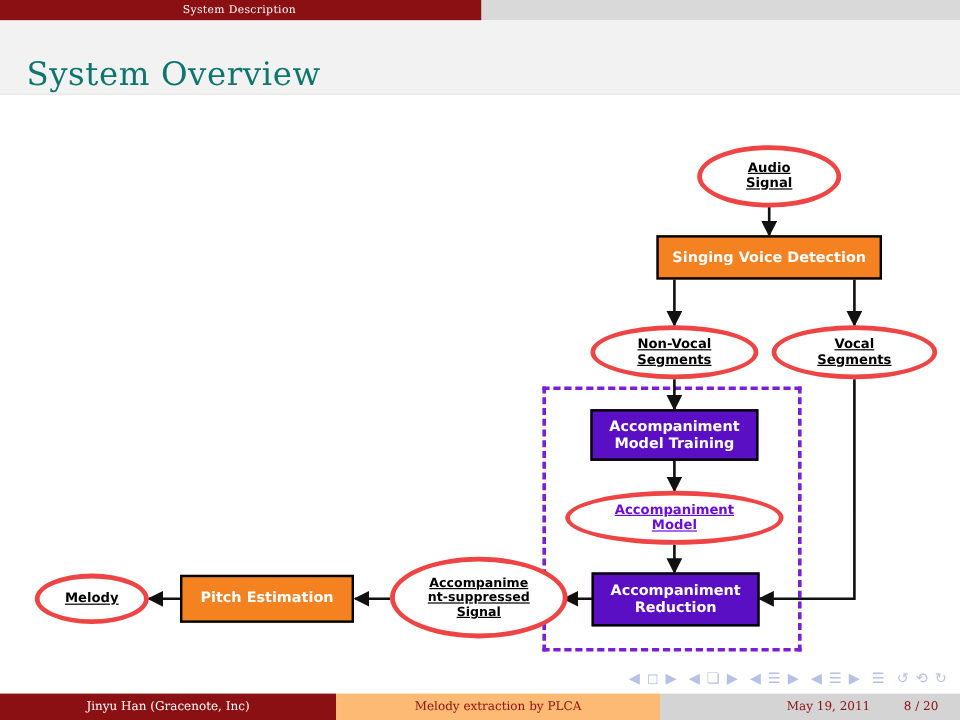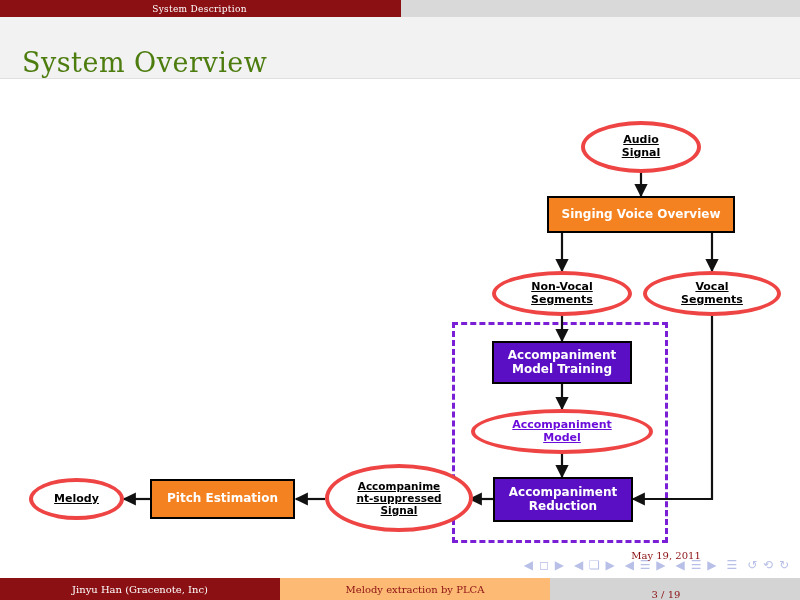--- a/index.html
+++ b/index.html
@@ -42,21 +42,21 @@
   
   #titleband {
     position: absolute;
     left: 0; top: 17px;
     width: 800px; height: 62px;
     background: #f2f2f2;
   }
   #page-title {
     position: absolute;
     left: 22px; top: 30px;
-    color: #4d7c0f;
+    color: #0f766e;
     font-family: "DejaVu Serif", serif;
     font-size: 27px;
     font-weight: normal;
     letter-spacing: 0.5px;
     white-space: nowrap;
   }
   #title-rule {
     position: absolute;
     left: 0; top: 78px;
     width: 800px; height: 1px;
@@ -158,21 +158,20 @@
     box-sizing: border-box;
   }
   #footer-meta {
     width: 250px; height: 22px;
     background: #d4d4d4;
     color: #8b1013;
     display: flex; align-items: center; justify-content: flex-end;
     gap: 28px;
     box-sizing: border-box;
     padding-right: 18px;
-    flex-direction: column;
   }
 </style>
 </head>
 <body>
 
 <div id="topbar">
   <div id="topbar-tab">System Description</div>
 </div>
 
 <div id="titleband">
@@ -214,21 +213,21 @@
         <path d="M 150 420 L 124 420"></path>
       </g>
     </svg>
 
     <div class="node ellipse" style="left:581px; top:42px; width:120px; height:52px;">
       <span style="white-space:pre-line;">Audio
 Signal</span>
     </div>
 
     <div class="node boxnode orange" style="left:547px; top:117px; width:188px; height:37px;">
-      <span style="white-space:pre-line;">Singing Voice Overview</span>
+      <span style="white-space:pre-line;">Singing Voice Detection</span>
     </div>
 
     <div class="node ellipse" style="left:492px; top:192px; width:140px; height:45px;">
       <span style="white-space:pre-line;">Non-Vocal
 Segments</span>
     </div>
 
     <div class="node ellipse" style="left:643px; top:192px; width:138px; height:45px;">
       <span style="white-space:pre-line;">Vocal
 Segments</span>
@@ -273,15 +272,15 @@
   <span class="navgroup">◀ ☰ ▶</span>
   <span class="navgroup">☰</span>
   <span class="navgroup">↺ ⟲ ↻</span>
 </div>
 
 <div id="footer">
   <div id="footer-author">Jinyu Han  (Gracenote, Inc)</div>
   <div id="footer-subject">Melody extraction by PLCA</div>
   <div id="footer-meta">
     <span>May 19, 2011</span>
-    <span>3 / 19</span>
+    <span>8 / 20</span>
   </div>
 </div>
 
 </body></html>

